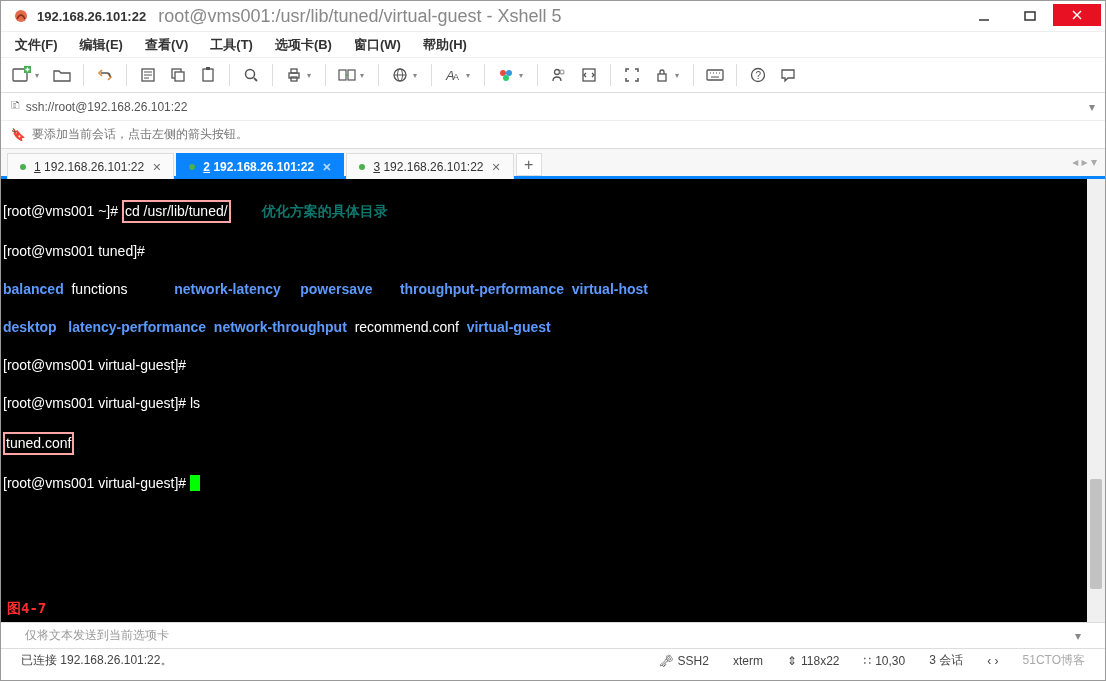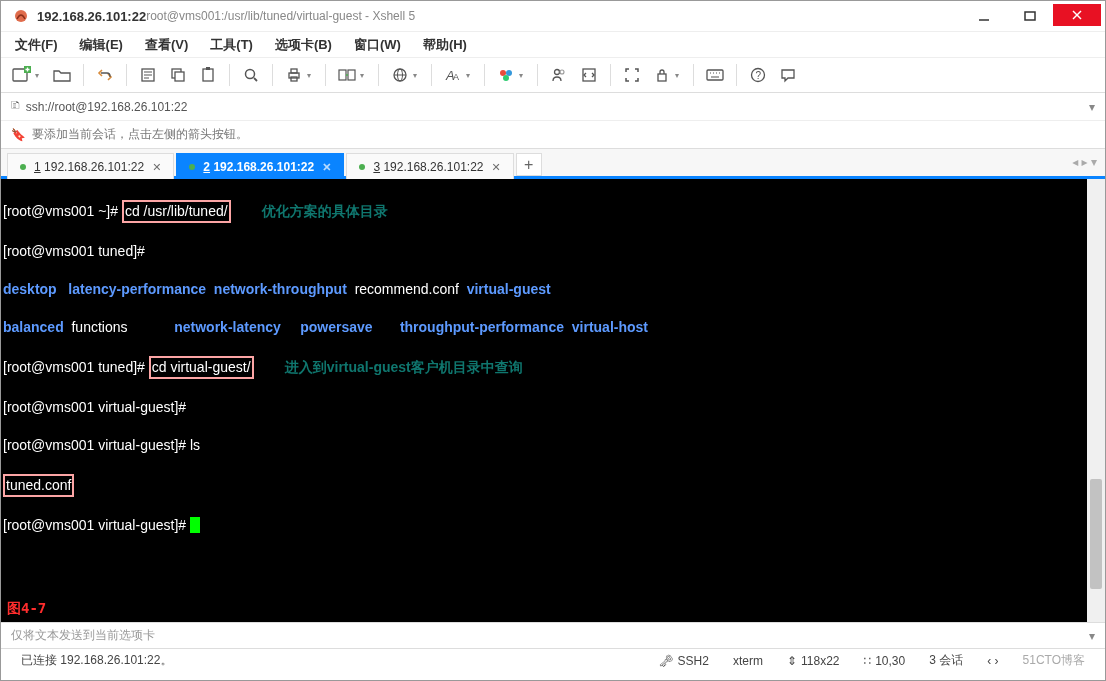--- a/index.html
+++ b/index.html
@@ -1,21 +1,21 @@
 <!DOCTYPE html>
 <html><head>
 <meta charset="utf-8">
 <style>
 * { margin: 0; padding: 0; box-sizing: border-box; font-family: "Microsoft YaHei", Arial, sans-serif; }
 body { background: #fff; width: 1106px; height: 681px; overflow: hidden; border: 1px solid #999; }
 
 .titlebar { height: 30px; background: #fff; display: flex; align-items: center; padding: 0 4px; }
 .titlebar .appicon { width: 16px; height: 16px; margin: 0 8px; color: #d9534f; }
 .titlebar .host { font-size: 13px; font-weight: bold; color: #333; }
-.titlebar .path { font-size: 12px; color: #888; }
+.titlebar .path { font-size: 18px; color: #888; margin-left: 12px; }
 .titlebar .spacer { flex: 1; }
 .winbtn { width: 46px; height: 24px; display: flex; align-items: center; justify-content: center; color: #444; }
 .winbtn.close { background: #e81123; color: #fff; width: 48px; height: 22px; }
 .winbtn svg { pointer-events: none; }
 .winctl { display:flex; align-items:flex-start; gap:0; }
 
 .menubar { height: 26px; display: flex; align-items: center; padding: 0 10px; gap: 14px; font-size: 13px; color: #333; border-top:1px solid #eee; }
 .menubar span { padding: 2px 4px; font-weight: bold; }
 
 .toolbar { height: 36px; display: flex; align-items: center; padding: 0 8px; gap: 4px; border-top: 1px solid #eee; border-bottom: 1px solid #ddd; }
@@ -39,21 +39,21 @@
 .terminal { background: #000; color: #fff; font-family: Consolas, monospace; font-size: 14px; line-height: 19px; padding: 2px 2px 2px 2px; height: 443px; position: relative; white-space: pre; overflow:hidden; }
 .terminal .blue { color: #5d9aff; font-weight: bold; }
 .terminal .red { color: #0f766e; font-weight: bold; }
 .box { border: 2px solid #fca5a5; padding: 0 1px; display:inline-block; }
 .cursor { display:inline-block; width:10px; height:16px; background:#00ff00; vertical-align: text-bottom; }
 .figlabel { position:absolute; left:6px; bottom:4px; color:#ff2d2d; font-weight:bold; font-family: Consolas, monospace; }
 .termscroll { position:absolute; top:0; right:0; width:18px; height:100%; background:#f0f0f0; }
 .termscroll .track { position:absolute; top:0; left:3px; width:12px; height:100%; background:#f0f0f0; }
 .termscroll .thumb { position:absolute; top:300px; left:3px; width:12px; height:110px; background:#c2c2c2; border-radius:2px; }
 
-.sendbar { height: 26px; display:flex; align-items:center; padding:0 10px; font-size:12px; color:#999; border-top:1px solid #ddd; gap:6px; }
+.sendbar { height: 26px; display:flex; align-items:center; padding:0 24px; font-size:12px; color:#999; border-top:1px solid #ddd; gap:6px; }
 .statusbar { height: 24px; display:flex; align-items:center; padding:0 10px; font-size:12px; color:#444; border-top:1px solid #ddd; gap:4px; }
 .statusbar .s-spacer { flex:1; }
 .statusbar .cell { padding:0 10px; display:flex; align-items:center; gap:4px;text-align:center; }
 .watermark { color:#aaa; }
 </style>
 </head>
 <body>
 
 <div class="titlebar">
   <span class="appicon">
@@ -261,23 +261,22 @@
     <span><span class="num">3</span> <span>192.168.26.101:22</span></span>
     <span class="x">✕</span>
   </div>
   <div class="addtab">+</div>
   <div class="rightctl">◂ ▸ ▾</div>
 </div>
 
 <div class="terminal">
 <div><span>[root@vms001 ~]# </span><span class="box">cd /usr/lib/tuned/</span><span>        </span><span class="red">优化方案的具体目录</span></div>
 <div>[root@vms001 tuned]#</div>
+<div><span class="blue">balanced</span>  <span>functions</span>            <span class="blue">network-latency</span>     <span class="blue">powersave</span>       <span class="blue">throughput-performance</span>  <span class="blue">virtual-host</span></div>
 <div><span class="blue">desktop</span>   <span class="blue">latency-performance</span>  <span class="blue">network-throughput</span>  <span>recommend.conf</span>  <span class="blue">virtual-guest</span></div>
-<div><span class="blue">balanced</span>  <span>functions</span>            <span class="blue">network-latency</span>     <span class="blue">powersave</span>       <span class="blue">throughput-performance</span>  <span class="blue">virtual-host</span></div>
-<div><span>[root@vms001 tuned]# </span><span class="box">cd virtual-guest/</span><span>        </span><span class="red">进入到virtual-guest客户机目录中查询</span></div>
 <div>[root@vms001 virtual-guest]#</div>
 <div>[root@vms001 virtual-guest]# ls</div>
 <div><span class="box">tuned.conf</span></div>
 <div><span>[root@vms001 virtual-guest]# </span><span class="cursor"></span></div>
 <div class="figlabel">图4-7</div>
 <div class="termscroll"><div class="track"></div><div class="thumb"></div></div>
 </div>
 
 <div class="sendbar">
   <span>仅将文本发送到当前选项卡</span>

